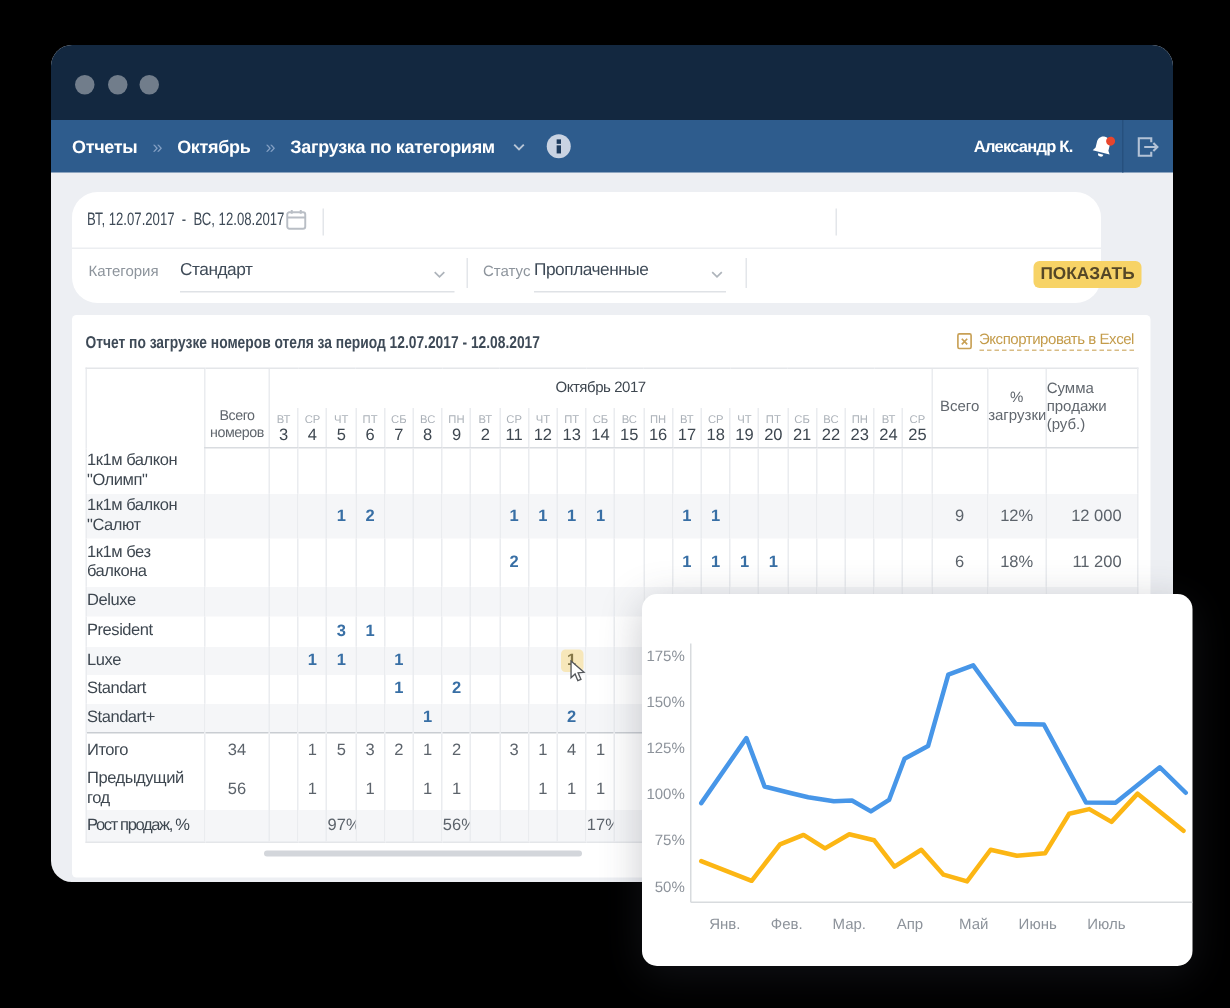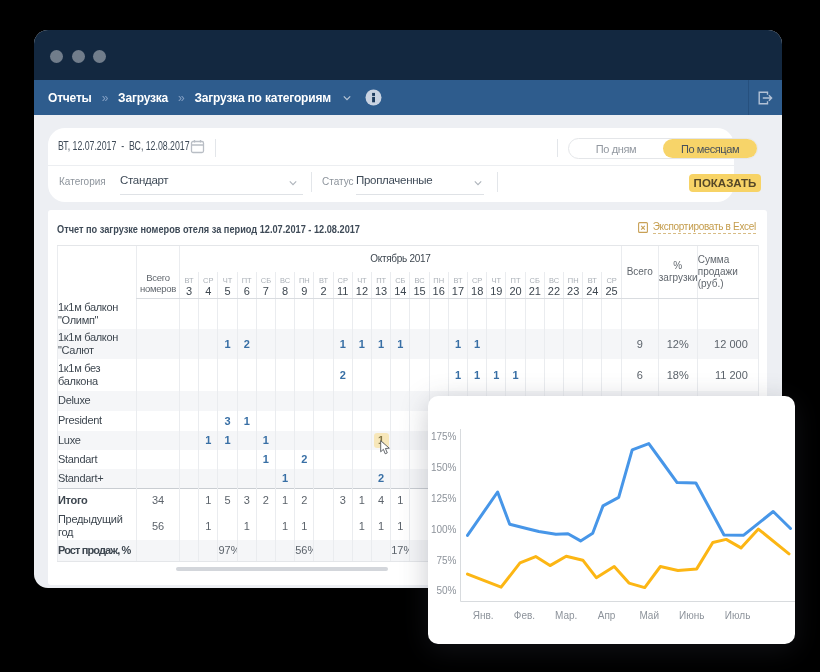--- a/index.html
+++ b/index.html
@@ -40,21 +40,21 @@
   table.rep th, table.rep td{padding:0;margin:0;overflow:hidden;}
   .gray{background:#f5f6f8;}
 
   .rep .bl{border-left:1px solid #eaecef;}
   .rep .br{border-right:1px solid #eaecef;}
   .rep .bt{border-top:1px solid #e4e6e9;}
   .rep tr:last-child td{border-bottom:1px solid #e4e6e9;}
   .rep .itog td{border-top:1px solid #c9cdd2;}
   .name{padding-left:5px;line-height:13px;font-size:11px;text-align:left;letter-spacing:-0.3px;}
   .lbln{font-weight:normal;}
-  .lblb{font-weight:bold;}
+  .lblb{font-weight:normal;}
   .cen{text-align:center;}
   .bnum{color:#386fa5;font-weight:bold;font-size:11px;}
   .gnum{color:#5c636b;font-size:11px;}
   .dw{font-size:7.5px;color:#abb1b8;}
   .dn{font-size:11px;color:#3e4750;font-weight:normal;}
   .dh{line-height:10px;vertical-align:middle;border-bottom:1px solid #d9dce0;font-weight:normal;}
   .mon{font-size:10px;font-weight:normal;vertical-align:middle;text-align:center;letter-spacing:-0.3px;}
   .sumh{font-size:10px;color:#61676e;font-weight:normal;border-bottom:1px solid #d9dce0;line-height:12px;vertical-align:middle;text-align:center;}
   .vn{font-size:9.5px;letter-spacing:-0.3px;color:#61676e;font-weight:normal;vertical-align:bottom;text-align:center;border-bottom:1px solid #d9dce0;line-height:11px;}
   .vnin{padding-bottom:4px;}
@@ -64,56 +64,60 @@
 <div class="window">
   <div class="titlebar">
     <div class="dot" style="left:16px;top:20px;"></div>
     <div class="dot" style="left:38px;top:20px;"></div>
     <div class="dot" style="left:59px;top:20px;"></div>
   </div>
   <div class="navbar">
     <div class="crumbs">
       <span>Отчеты</span>
         <span class="sep">»</span>
-        <span>Загрузка</span>
+        <span>Октябрь</span>
         <span class="sep">»</span>
         <span>Загрузка по категориям</span>
       <svg class="chev" style="margin-left:12px" viewBox="0 0 10 10">
           <path d="M1 3 L5 7 L9 3" fill="none" stroke="#b7c5d6" stroke-width="1.6"></path>
         </svg>
       <svg style="margin-left:14px" width="17" height="17" viewBox="0 0 17 17">
           <circle cx="8.5" cy="8.5" r="8" fill="#c9d3e2"></circle>
           <rect x="7.1" y="3.9" width="2.9" height="3" fill="#1d3b5d"></rect>
           <rect x="7.1" y="7.9" width="2.9" height="5.4" fill="#1d3b5d"></rect>
         </svg>
     </div>
+    <div class="userbox">
+      <span class="uname">Александр К.</span>
+      <svg width="20" height="20" viewBox="0 0 20 20" style="transform:rotate(14deg);">
+        <path d="M10 3 C7.2 3 5.6 5.1 5.6 7.7 L5.6 11.4 L4.2 13.7 L15.8 13.7 L14.4 11.4 L14.4 7.7 C14.4 5.1 12.8 3 10 3 Z" fill="#fff"></path>
+        <path d="M8.2 14.8 a1.8 1.8 0 0 0 3.6 0 Z" fill="#fff"></path>
+        <circle cx="14.3" cy="4.9" r="3" fill="#e8452c"></circle>
+      </svg>
+    </div>
     <div class="navdiv"></div>
     <div class="logout">
       <svg width="19" height="18" viewBox="0 0 19 18">
         <path d="M11.5 5.8 L11.5 3.2 L3.2 3.2 L3.2 14.8 L11.5 14.8 L11.5 12.2" fill="none" stroke="#b3c2d6" stroke-width="1.4"></path>
         <path d="M6.8 9 L15.6 9 M12.9 6.3 L15.6 9 L12.9 11.7" fill="none" stroke="#b3c2d6" stroke-width="1.4"></path>
       </svg>
     </div>
   </div>
 
   <div class="card fcard">
     <div class="frow1">
       <div class="datetxt">ВТ, 12.07.2017&nbsp; -&nbsp; ВС, 12.08.2017</div>
       <svg style="position:absolute;left:142px;top:11px" width="15" height="15" viewBox="0 0 15 15">
           <rect x="1.5" y="2.5" width="12" height="11" rx="1.5" fill="none" stroke="#b9bec5" stroke-width="1.3"></rect>
           <line x1="1.5" y1="6" x2="13.5" y2="6" stroke="#b9bec5" stroke-width="1.3"></line>
           <line x1="4.5" y1="1" x2="4.5" y2="3.5" stroke="#b9bec5" stroke-width="1.3"></line>
           <line x1="10.5" y1="1" x2="10.5" y2="3.5" stroke="#b9bec5" stroke-width="1.3"></line>
         </svg>
       <div class="vline" style="left:167px;top:11px;height:18px;"></div>
       <div class="vline" style="left:509px;top:11px;height:18px;"></div>
-      <div class="seg" style="left:520px;top:10px;width:188px;">
-        <div class="s" style="width:94px;">По дням</div>
-        <div class="s on" style="width:94px;">По месяцам</div>
-      </div>
     </div>
     <div class="fdivider"></div>
     <div class="frow2">
       <div class="lbl" style="left:11px;top:48px;">Категория</div>
       <div class="fieldval" style="left:72px;top:46px;">Стандарт</div>
       <div class="fieldline" style="left:72px;top:66px;width:183px;"></div>
       <svg class="chev" style="position:absolute;left:241px;top:51px;" viewBox="0 0 10 10">
           <path d="M1 3 L5 7 L9 3" fill="none" stroke="#aeb4bb" stroke-width="1.4"></path>
         </svg>
       <div class="vline" style="left:263px;top:44px;height:20px;"></div>

